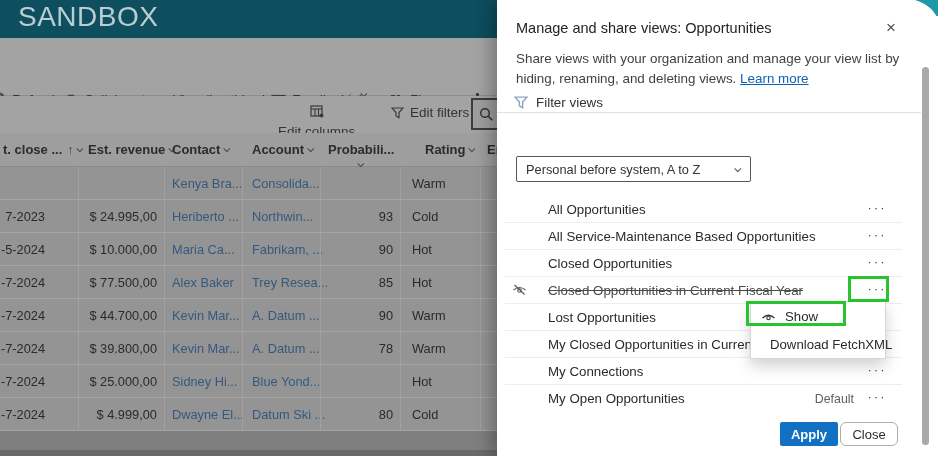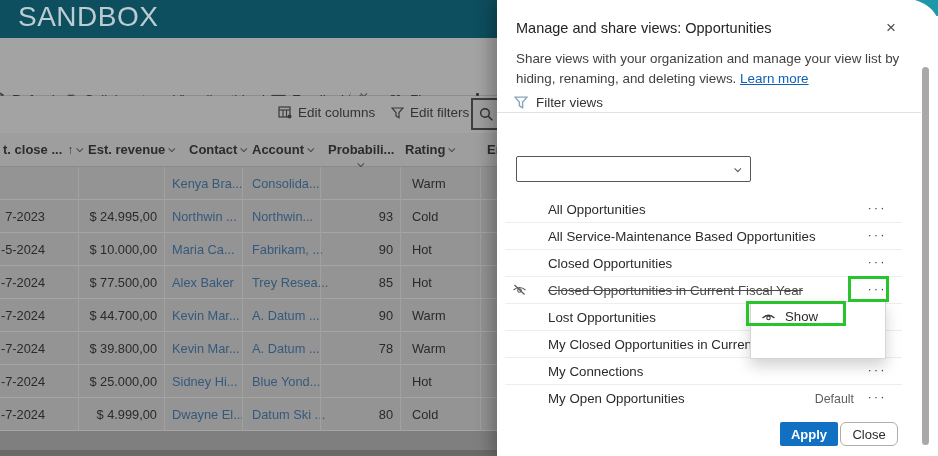--- a/index.html
+++ b/index.html
@@ -134,21 +134,21 @@
       <div class="cmd" style="left:476px;">
         <span class="vdots">
             <i></i>
             <i></i>
             <i></i>
           </span>
       </div>
     </div>
 
     <div class="gridbar">
-      <div class="gb-item" style="left:278px;">
+      <div class="gb-item" style="left:278px;flex-direction:column;">
         <svg width="14" height="13" viewBox="0 0 14 13">
             <rect x="1" y="1" width="11" height="10" fill="none" stroke="#3a3a3a" stroke-width="1.2"></rect>
             <line x1="1" y1="4" x2="12" y2="4" stroke="#3a3a3a" stroke-width="1.1"></line>
             <line x1="5" y1="4" x2="5" y2="11" stroke="#3a3a3a" stroke-width="1.1"></line>
             <line x1="8.5" y1="4" x2="8.5" y2="11" stroke="#3a3a3a" stroke-width="1.1"></line>
             <circle cx="11.5" cy="10.5" r="2" fill="#3a3a3a"></circle>
           </svg>
         <span>Edit columns</span>
       </div>
       <div class="gb-item" style="left:391px;">
@@ -168,54 +168,54 @@
     <div class="colheader">
       <div class="ch" style="left:3px;">
         <span>t. close ...</span>
         <span class="sortarrow">↑</span>
         <span class="chev"></span>
       </div>
       <div class="ch" style="left:88px;">
         <span>Est. revenue</span>
         <span class="chev"></span>
       </div>
-      <div class="ch" style="left:189px;">
+      <div class="ch" style="left:172px;">
         <span>Contact</span>
         <span class="chev"></span>
       </div>
       <div class="ch" style="left:252px;">
         <span>Account</span>
         <span class="chev"></span>
       </div>
       <div class="ch" style="left:328px;flex-direction:column;">
         <span>Probabili...</span>
         <span class="chev"></span>
       </div>
-      <div class="ch" style="left:405px;">
+      <div class="ch" style="left:425px;">
         <span>Rating</span>
         <span class="chev"></span>
       </div>
       <div class="ch" style="left:487px;">
         <span>En</span>
       </div>
     </div>
 
     <div class="rows">
       <div class="row">
         <span class="cell c-date"></span>
         <span class="cell c-rev"></span>
         <span class="cell c-contact">Kenya Bra...</span>
         <span class="cell c-account">Consolida...</span>
         <span class="cell c-prob"></span>
         <span class="cell c-rating">Warm</span>
       </div>
       <div class="row">
         <span class="cell c-date">7-2023</span>
         <span class="cell c-rev">$ 24.995,00</span>
-        <span class="cell c-contact">Northwin ...</span>
+        <span class="cell c-contact">Heriberto ...</span>
         <span class="cell c-account">Northwin...</span>
         <span class="cell c-prob">93</span>
         <span class="cell c-rating">Cold</span>
       </div>
       <div class="row">
         <span class="cell c-date">-5-2024</span>
         <span class="cell c-rev">$ 10.000,00</span>
         <span class="cell c-contact">Maria Ca...</span>
         <span class="cell c-account">Fabrikam, ...</span>
         <span class="cell c-prob">90</span>
@@ -289,20 +289,21 @@
       <svg width="14" height="13" viewBox="0 0 13 12">
           <path d="M1 1 H12 L8 5.5 V10.8 L5 9 V5.5 Z" fill="none" stroke="#8aa4c0" stroke-width="1.3"></path>
         </svg>
       <span>Filter views</span>
     </div>
 
     <div class="panel-hr"></div>
 
     <div class="sortby-label">Sort by</div>
     <div class="sortdd">
+      <span>Personal before system, A to Z</span>
       <span class="chev"></span>
     </div>
 
     <div class="viewlist">
       <div class="vitem">
         <span class="vname">All Opportunities</span>
         <span class="vmore">···</span>
       </div>
       <div class="vitem">
         <span class="vname">All Service-Maintenance Based Opportunities</span>
@@ -340,20 +341,28 @@
     </div>
 
     <div class="ctxmenu">
       <div class="ctxitem">
         <svg width="15" height="13" viewBox="0 0 15 13">
             <path d="M1.5 8 Q7.5 2.5 13.5 8" fill="none" stroke="#3a3a3a" stroke-width="1.2"></path>
             <circle cx="7.5" cy="8" r="1.7" fill="none" stroke="#3a3a3a" stroke-width="1.1"></circle>
           </svg>
         <span>Show</span>
       </div>
+      <div class="ctxitem">
+        <svg width="13" height="13" viewBox="0 0 13 13">
+            <line x1="6.5" y1="1" x2="6.5" y2="8" stroke="#3a3a3a" stroke-width="1.2"></line>
+            <path d="M3.5 5.5 L6.5 8.5 L9.5 5.5" fill="none" stroke="#3a3a3a" stroke-width="1.2"></path>
+            <line x1="2.5" y1="11.5" x2="10.5" y2="11.5" stroke="#3a3a3a" stroke-width="1.2"></line>
+          </svg>
+        <span>Download FetchXML</span>
+      </div>
     </div>
 
     <button class="btn-apply">Apply</button>
     <button class="btn-close">Close</button>
     <div class="scrollthumb"></div>
   </div>
 
   <div class="greenbox gb-ellipsis"></div>
   <div class="greenbox gb-show"></div>
 

